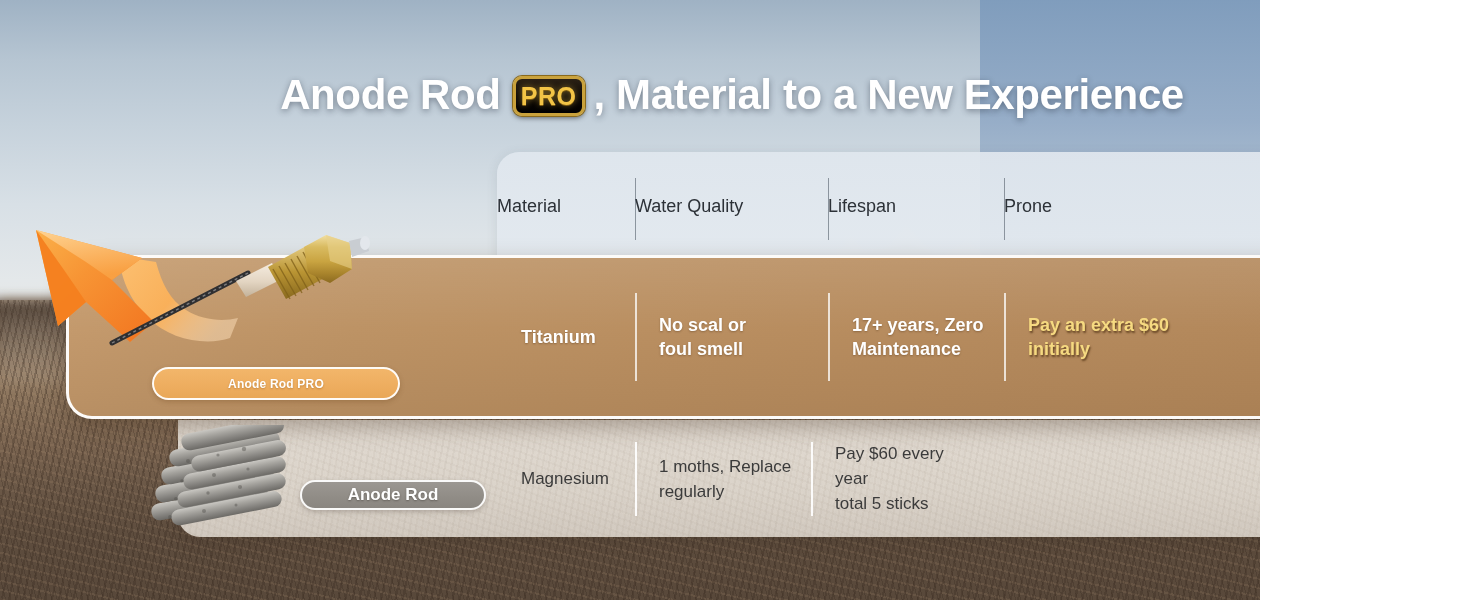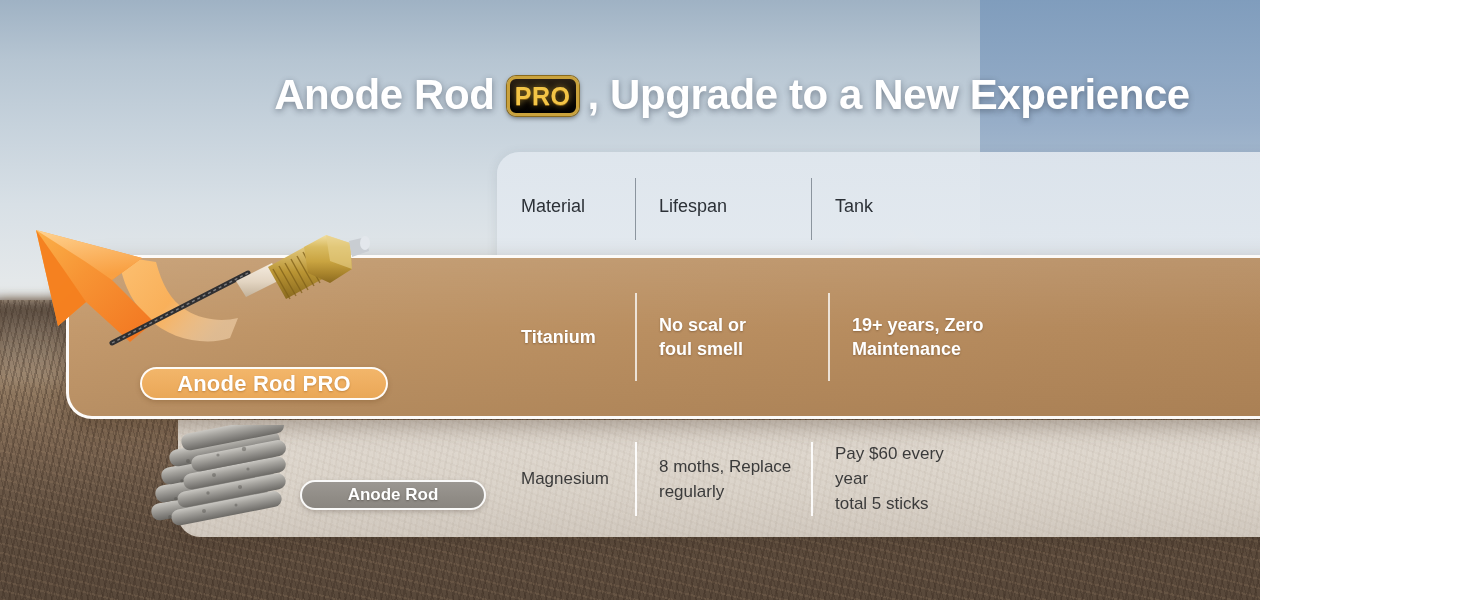--- a/index.html
+++ b/index.html
@@ -124,21 +124,20 @@
   .header-row {
     position: absolute; left: 497px; top: 152px;
     width: 843px; height: 108px;
     display: flex;
     align-items: center;
   }
   .header-cell {
     position: relative;
     height: 108px;
     display: flex; align-items: center;
-    padding-left: 24px;
     font-size: 18px;
     color: #2c3137;
   }
   .header-cell + .header-cell::before {
     content: "";
     position: absolute; left: 0; top: 26px;
     width: 1px; height: 62px;
     background: rgba(70,80,92,.55);
   }
 
@@ -224,25 +223,25 @@
   
   .pill {
     position: absolute;
     display: flex; align-items: center; justify-content: center;
     border-radius: 999px;
     font-weight: bold;
     color: #ffffff;
     white-space: nowrap;
   }
   .pill-pro {
-    left: 140px; top: 367px;
+    left: 152px; top: 367px;
     width: 248px; height: 33px;
     background: linear-gradient(to bottom, #f2b66a 0%, #eeae60 55%, #e9a757 100%);
     border: 2px solid rgba(255,255,255,.95);
-    font-size: 22px;
+    font-size: 12px;
     letter-spacing: .2px;
     text-shadow: 0 1px 2px rgba(140,85,25,.45);
     box-shadow: 0 2px 5px rgba(110,70,30,.3);
   }
   .pill-base {
     left: 300px; top: 480px;
     width: 186px; height: 30px;
     background: linear-gradient(to bottom, #9b9792 0%, #918d87 55%, #8a8680 100%);
     border: 2px solid rgba(255,255,255,.95);
     font-size: 17px;
@@ -291,38 +290,41 @@
     <path d="M22,200 L30,104 L58,66 L96,48 L130,54 L158,80 L176,122 L180,200 Z" fill="#c7a478" opacity=".85"></path>
     <path d="M60,200 L70,120 L92,84 L120,78 L142,108 L150,200 Z" fill="#7d6046" opacity=".6"></path>
     <ellipse cx="104" cy="70" rx="22" ry="12" fill="#5e4936" opacity=".55"></ellipse>
     <ellipse cx="150" cy="96" rx="16" ry="10" fill="#5e4936" opacity=".45"></ellipse>
   </svg>
   <div class="mesa-shadow"></div>
 
   <div class="title">
     <span class="title-part">Anode Rod</span>
     <span class="pro-badge">PRO</span>
-    <span class="title-part">, Upgrade to a New Experience</span>
+    <span class="title-part">, Material to a New Experience</span>
   </div>
 
   <div class="header-card"></div>
 
   <div class="base-card">
     <div class="base-card-texture"></div>
   </div>
 
   <div class="header-row">
     <div class="header-cell" style="width:138px">
       <span>Material</span>
     </div>
+    <div class="header-cell" style="width:193px">
+      <span>Water Quality</span>
+    </div>
     <div class="header-cell" style="width:176px">
       <span>Lifespan</span>
     </div>
     <div class="header-cell" style="width:170px">
-      <span>Tank</span>
+      <span>Prone</span>
     </div>
   </div>
 
   <div class="pro-card">
     <div class="pro-card-gloss"></div>
   </div>
 
   <svg class="arrow-wrap" viewBox="0 0 320 170">
     <defs>
       <linearGradient id="arrGrad" x1="0" y1="0" x2="1" y2="1">
@@ -396,22 +398,26 @@
 
   <div class="pro-row">
     <div class="pro-cell" style="width:138px">
       <span>Titanium</span>
     </div>
     <div class="pro-cell" style="width:193px">
       <span style="white-space:pre-line">No scal or
 foul smell</span>
     </div>
     <div class="pro-cell" style="width:176px">
-      <span style="white-space:pre-line">19+ years, Zero
+      <span style="white-space:pre-line">17+ years, Zero
 Maintenance</span>
+    </div>
+    <div class="pro-cell cost" style="width:230px">
+      <span style="white-space:pre-line">Pay an extra $60
+initially</span>
     </div>
   </div>
 
   <div class="pill pill-pro">
     <span>Anode Rod PRO</span>
   </div>
 
   <svg class="mag-wrap" viewBox="0 0 160 105">
     <defs>
       <linearGradient id="mag" x1="0" y1="0" x2="0" y2="1">
@@ -474,21 +480,21 @@
           <circle cx="88" cy="80" r="1.5"></circle>
       </g>
     </g>
   </svg>
 
   <div class="base-row">
     <div class="base-cell" style="width:138px">
       <span>Magnesium</span>
     </div>
     <div class="base-cell" style="width:176px">
-      <span style="white-space:pre-line">8 moths, Replace
+      <span style="white-space:pre-line">1 moths, Replace
 regularly</span>
     </div>
     <div class="base-cell" style="width:170px">
       <span style="white-space:pre-line">Pay $60 every year
 total 5 sticks</span>
     </div>
   </div>
 
   <div class="pill pill-base">
     <span>Anode Rod</span>

